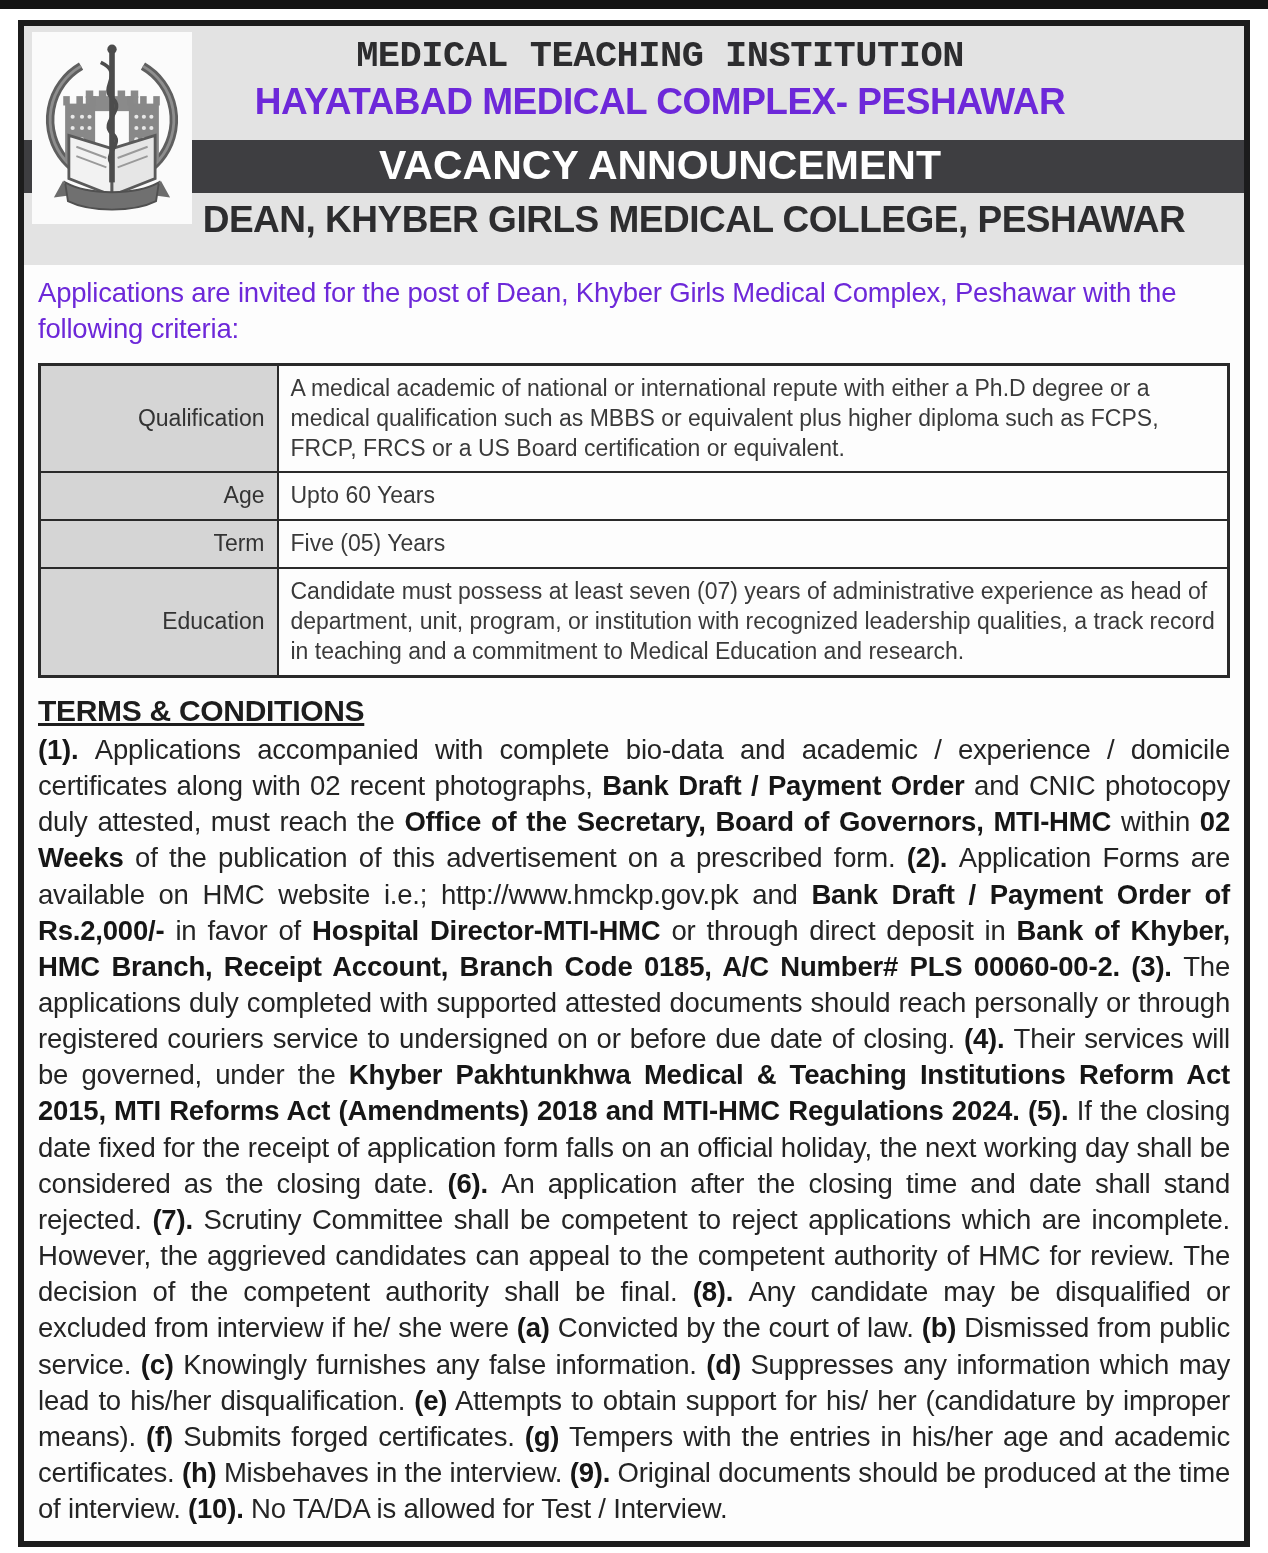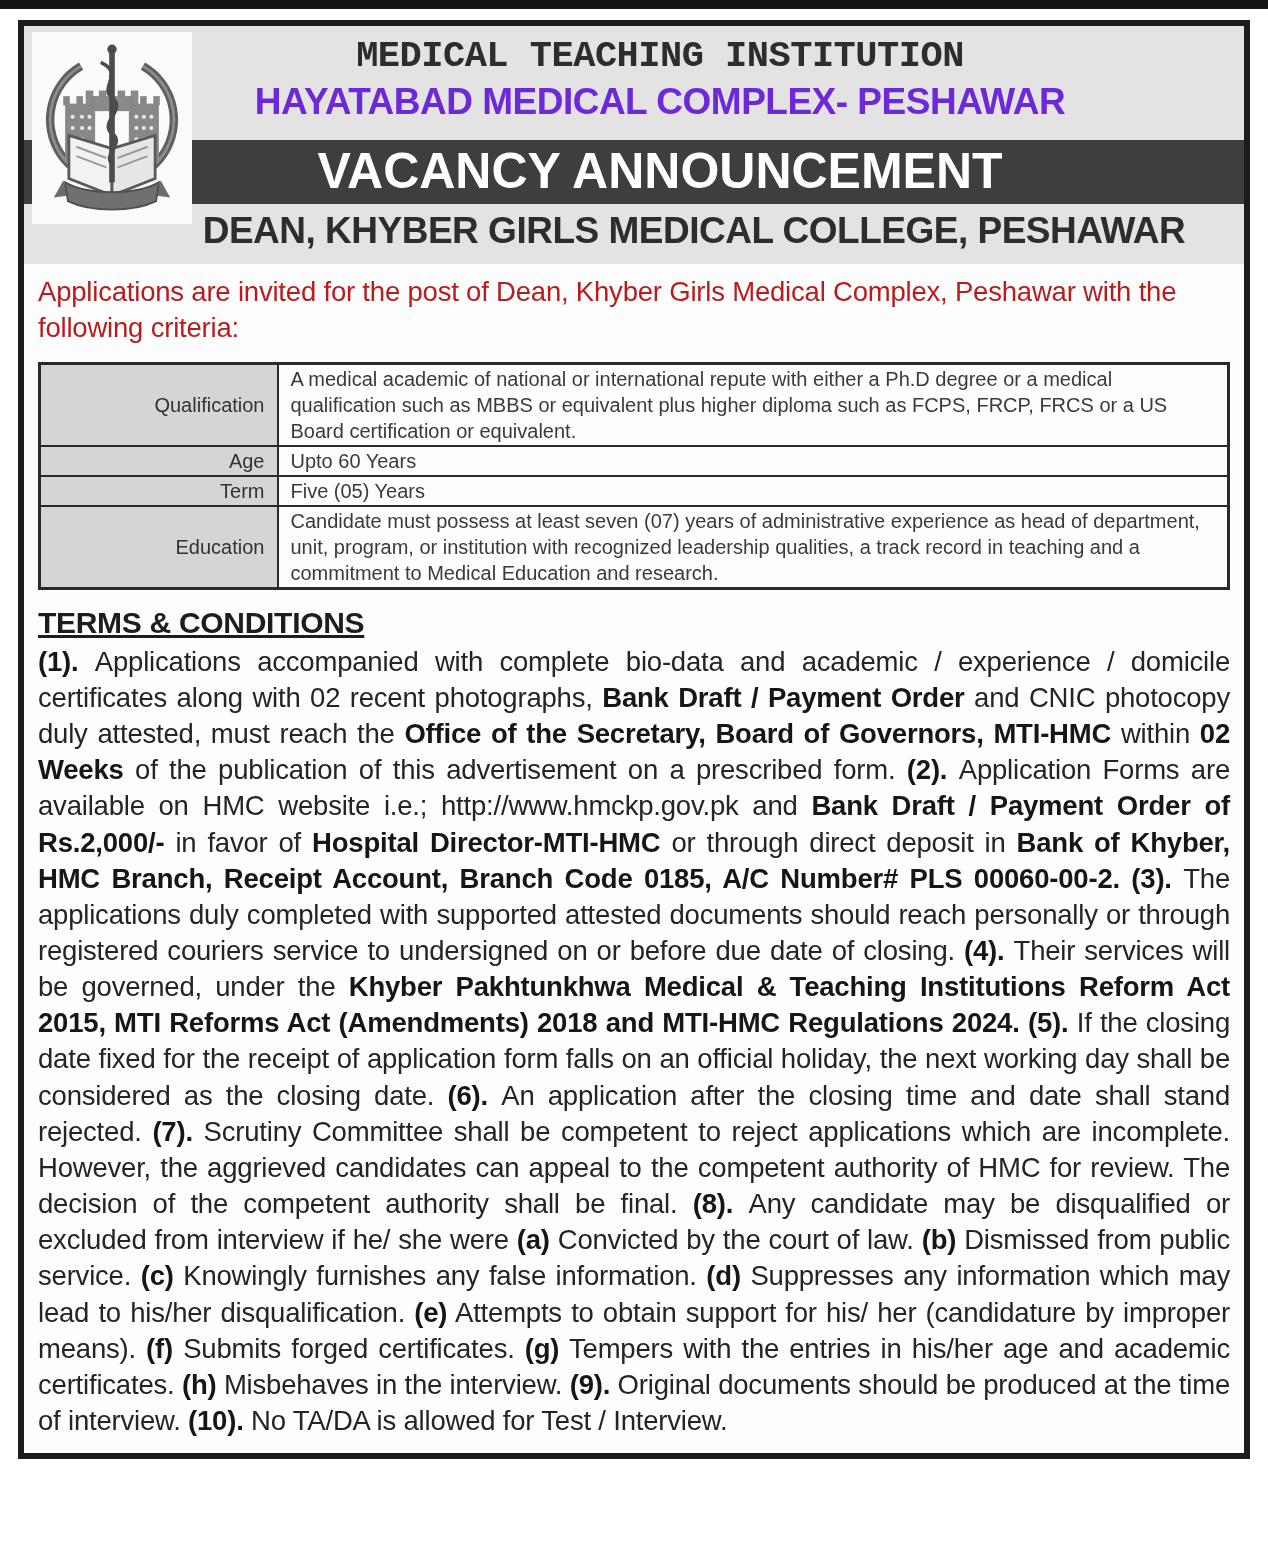--- a/index.html
+++ b/index.html
@@ -12,32 +12,32 @@
   .top-rule { height:9px; background:#141414; width:100%; }
   .ad-wrap { padding:11px 18px 10px 18px; }
   .ad-box { border:6px solid #1c1c1c; background:#fdfdfd; position:relative; }
 
   
   .hdr { position:relative; }
   .hdr-gray { background:#e3e3e3; text-align:center; padding-left:52px; }
   .hdr-title { font-weight:700; font-size:37px; line-height:1.22; color:#2d2d2f; letter-spacing:-0.5px; padding-top:8px;font-family:Liberation Mono, monospace; }
   .hdr-title2 { font-weight:700; font-size:37px; line-height:1.22; color:#6d28d9; letter-spacing:-0.5px; padding-bottom:16px; }
   .hdr-band { background:#3e3e41; color:#ffffff; text-align:center; padding:2px 0 4px 52px;
-              font-weight:700; font-size:50px; letter-spacing:0px; }
-  .hdr-sub { background:#e3e3e3; text-align:center; padding:6px 0 12px 120px;
+              font-weight:700; font-size:41px; letter-spacing:0px; }
+  .hdr-sub { background:#e3e3e3; text-align:center; padding:6px 0 24px 120px;
              font-weight:700; font-size:37px; color:#2d2d2f; letter-spacing:-0.5px; }
   .logo-box { position:absolute; top:6px; left:8px; width:160px; height:192px;
               background:#fbfbfb; display:flex; align-items:center; justify-content:center; z-index:5; }
 
   
-  .intro { font-size:27.5px; line-height:1.3; padding:10px 14px 4px 14px; color:#b91c1c; letter-spacing:-0.2px; }
+  .intro { font-size:27.5px; line-height:1.3; padding:10px 14px 4px 14px; color:#6d28d9; letter-spacing:-0.2px; }
 
   
   .crit-table { margin:12px 14px 6px 14px; border:3px solid #2a2a2a; border-collapse:collapse; width:calc(100% - 28px); }
-  .crit-table td { border:2px solid #2a2a2a; font-size:20px; line-height:1.3; color:#3a3a3a; padding:1px 12px;margin-top:35px; }
+  .crit-table td { border:2px solid #2a2a2a; font-size:23px; line-height:1.3; color:#3a3a3a; padding:8px 12px;margin-top:35px; }
   .crit-table td.lbl { background:#d5d5d5; text-align:right; width:238px; color:#333; }
   .crit-table td.val { background:#fdfdfd; }
 
   
   .terms-h { font-size:30px; font-weight:700; text-decoration:underline; color:#1d1d1d;
              padding:10px 0 2px 14px; letter-spacing:-0.3px; }
   .terms-body { font-size:27.5px; line-height:1.315; text-align:justify; color:#242424;
                 padding:2px 14px 14px 14px; letter-spacing:-0.2px; }
   .terms-body .b { font-weight:700; color:#161616; }
 </style>

